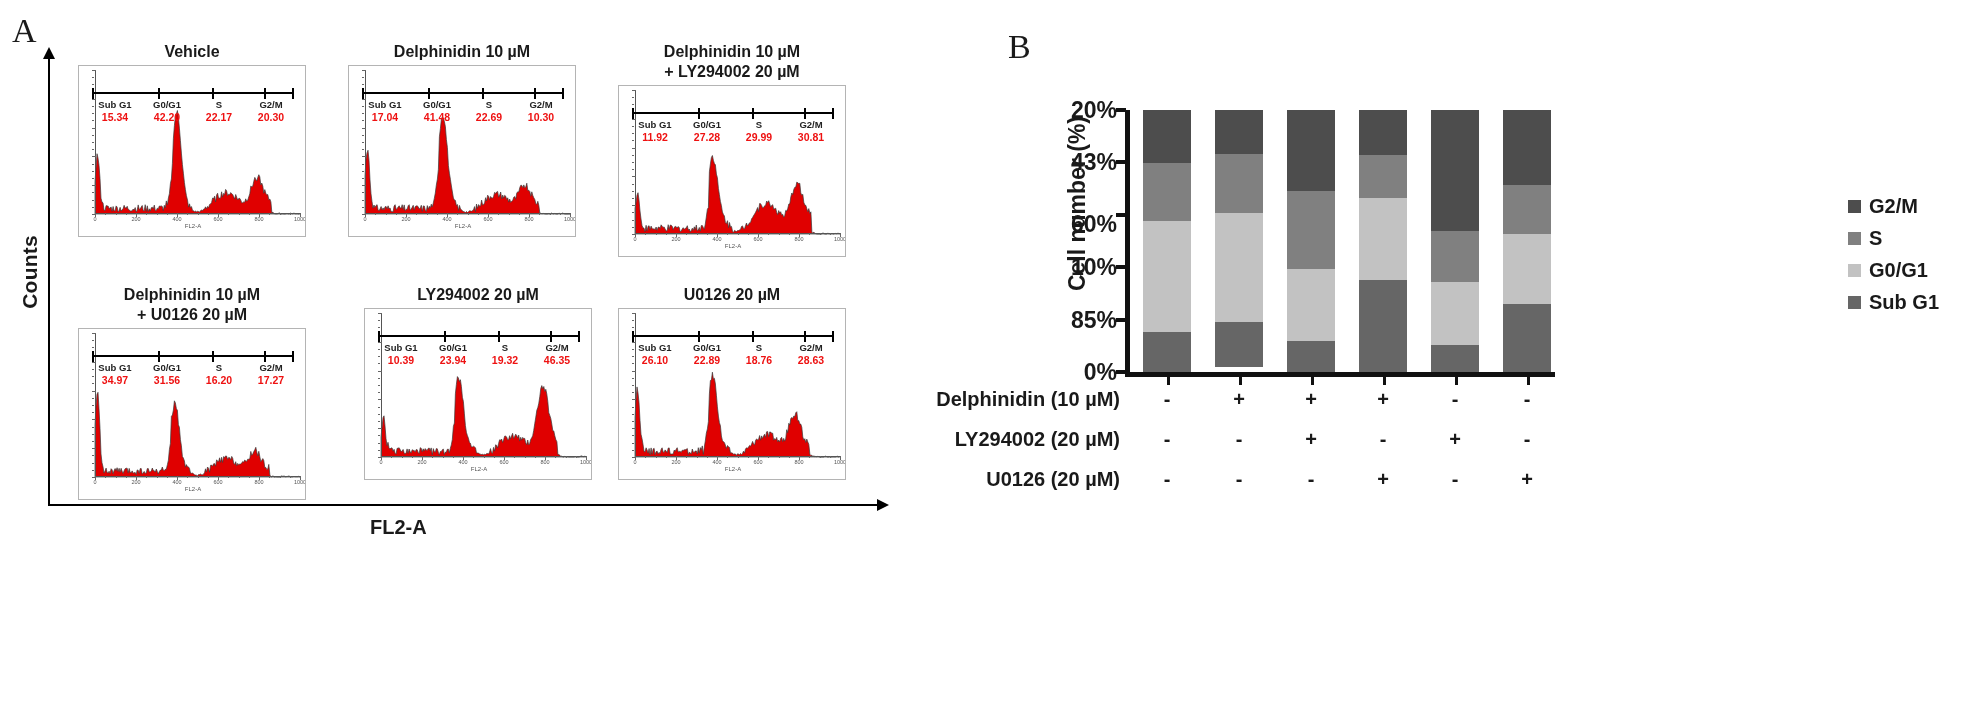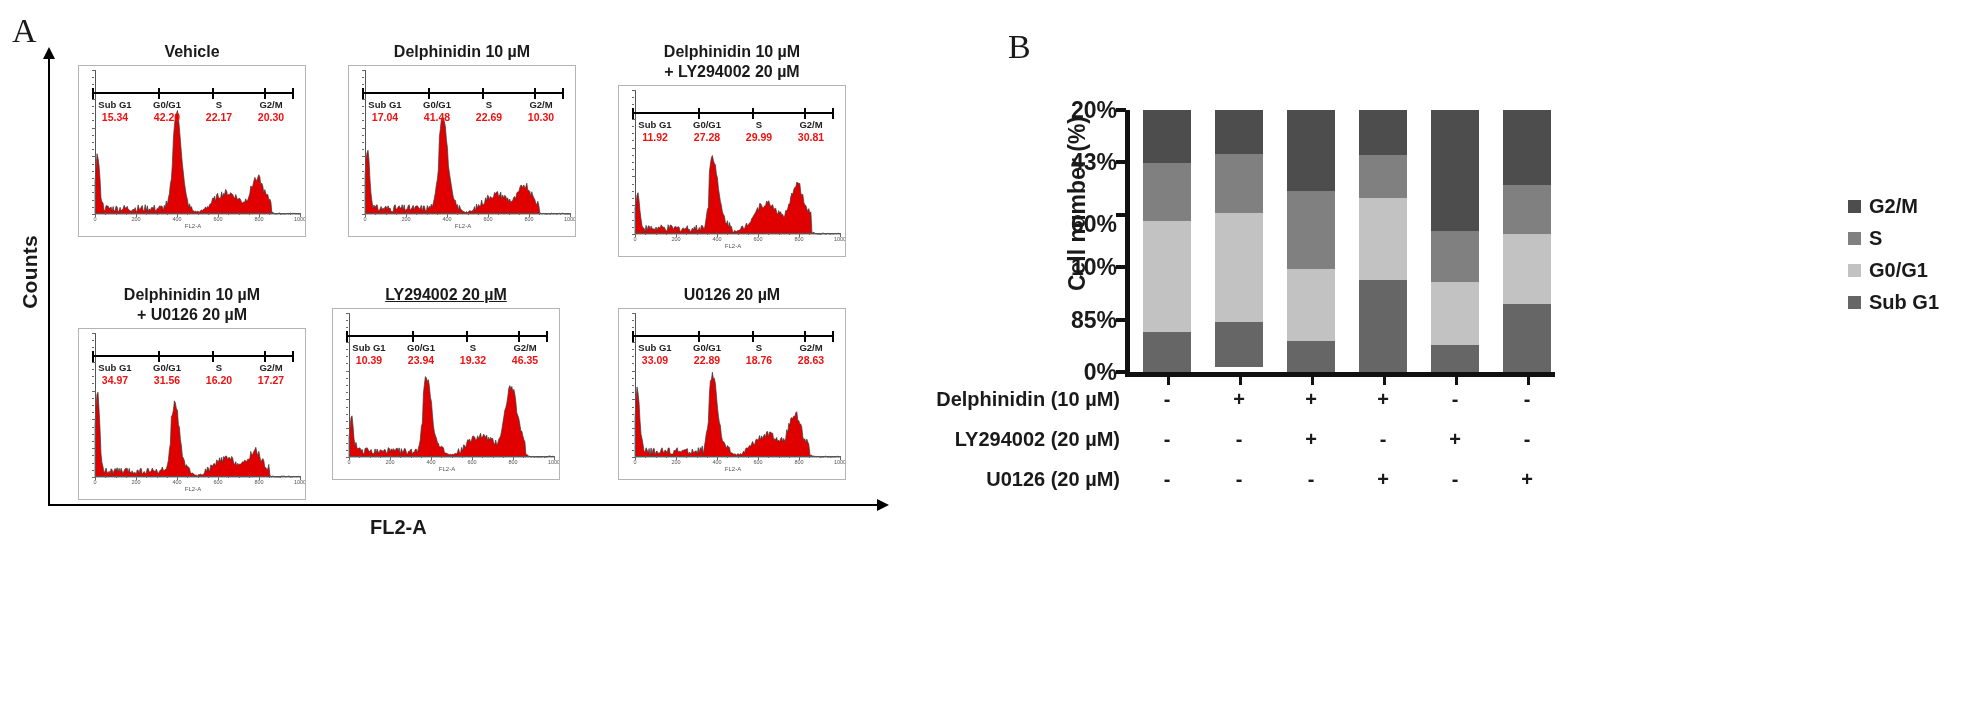--- a/index.html
+++ b/index.html
@@ -437,21 +437,21 @@
             <span style="left: 16px; top: 2px;">0</span>
             <span style="left: 57px; top: 2px;">200</span>
             <span style="left: 98px; top: 2px;">400</span>
             <span style="left: 139px; top: 2px;">600</span>
             <span style="left: 180px; top: 2px;">800</span>
             <span style="left: 221px; top: 2px;">1000</span>
           </div>
           <div class="xaxis-title">FL2-A</div>
         </div>
       </div>
-      <div class="histo" style="left: 332px; top: 285px; text-decoration: underline;">
+      <div class="histo" style="left: 364px; top: 285px;">
         <div class="histo-title">LY294002 20 µM</div>
         <div class="histo-box">
           <svg class="histo-svg" viewBox="0 0 228 172">
             <path d="M 16 148 L 16.0 127.9 L 17.0 119.0 L 18.0 108.7 L 19.0 106.8 L 20.0 116.8 L 21.0 129.6 L 22.0 136.7 L 23.0 133.3 L 24.0 138.7 L 25.0 140.1 L 26.0 138.9 L 27.1 139.0 L 28.1 142.3 L 29.1 140.3 L 30.1 144.5 L 31.1 145.1 L 32.1 139.3 L 33.1 139.3 L 34.1 138.7 L 35.1 140.4 L 36.1 142.6 L 37.1 142.2 L 38.1 140.4 L 39.1 143.8 L 40.1 145.1 L 41.1 143.8 L 42.1 139.9 L 43.1 144.3 L 44.1 140.0 L 45.1 142.6 L 46.1 144.1 L 47.2 140.7 L 48.2 141.4 L 49.2 141.4 L 50.2 142.9 L 51.2 140.6 L 52.2 140.7 L 53.2 143.4 L 54.2 144.6 L 55.2 138.7 L 56.2 139.2 L 57.2 142.8 L 58.2 139.8 L 59.2 142.1 L 60.2 139.6 L 61.2 140.9 L 62.2 141.4 L 63.2 139.4 L 64.2 139.0 L 65.2 141.6 L 66.2 138.9 L 67.3 145.8 L 68.3 139.6 L 69.3 142.5 L 70.3 143.2 L 71.3 139.6 L 72.3 139.8 L 73.3 143.2 L 74.3 146.1 L 75.3 142.5 L 76.3 142.6 L 77.3 140.9 L 78.3 139.9 L 79.3 145.5 L 80.3 143.1 L 81.3 143.3 L 82.3 140.3 L 83.3 140.1 L 84.3 143.9 L 85.3 139.4 L 86.3 135.9 L 87.3 130.7 L 88.4 117.3 L 89.4 114.1 L 90.4 84.8 L 91.4 75.3 L 92.4 67.6 L 93.4 69.0 L 94.4 72.6 L 95.4 70.7 L 96.4 77.5 L 97.4 88.3 L 98.4 92.5 L 99.4 104.9 L 100.4 116.5 L 101.4 123.3 L 102.4 126.6 L 103.4 129.2 L 104.4 133.3 L 105.4 134.2 L 106.4 138.0 L 107.4 137.9 L 108.5 137.2 L 109.5 137.9 L 110.5 138.8 L 111.5 143.9 L 112.5 144.0 L 113.5 144.0 L 114.5 145.0 L 115.5 145.2 L 116.5 145.5 L 117.5 145.3 L 118.5 145.8 L 119.5 145.3 L 120.5 145.6 L 121.5 144.7 L 122.5 144.5 L 123.5 145.0 L 124.5 143.2 L 125.5 139.6 L 126.5 143.5 L 127.5 144.4 L 128.5 138.4 L 129.6 142.1 L 130.6 135.8 L 131.6 136.4 L 132.6 139.0 L 133.6 134.4 L 134.6 130.8 L 135.6 131.2 L 136.6 130.0 L 137.6 133.6 L 138.6 130.9 L 139.6 127.2 L 140.6 127.1 L 141.6 127.9 L 142.6 130.7 L 143.6 130.8 L 144.6 126.7 L 145.6 129.9 L 146.6 127.0 L 147.6 124.3 L 148.6 129.5 L 149.7 127.4 L 150.7 125.2 L 151.7 126.4 L 152.7 128.9 L 153.7 126.1 L 154.7 132.1 L 155.7 128.3 L 156.7 131.2 L 157.7 128.4 L 158.7 129.5 L 159.7 129.4 L 160.7 133.8 L 161.7 135.8 L 162.7 131.0 L 163.7 135.9 L 164.7 134.4 L 165.7 130.4 L 166.7 128.8 L 167.7 126.7 L 168.7 121.5 L 169.8 114.3 L 170.8 108.1 L 171.8 101.3 L 172.8 98.6 L 173.8 94.2 L 174.8 87.6 L 175.8 79.3 L 176.8 76.6 L 177.8 79.8 L 178.8 77.5 L 179.8 82.4 L 180.8 80.3 L 181.8 85.0 L 182.8 92.5 L 183.8 103.8 L 184.8 106.4 L 185.8 109.5 L 186.8 115.1 L 187.8 121.7 L 188.8 122.0 L 189.8 126.8 L 190.9 130.8 L 191.9 132.7 L 192.9 145.6 L 193.9 145.6 L 194.9 146.3 L 195.9 147.4 L 196.9 147.1 L 197.9 148.0 L 198.9 148.0 L 199.9 147.2 L 200.9 148.0 L 201.9 147.8 L 202.9 147.7 L 203.9 148.0 L 204.9 148.0 L 205.9 148.0 L 206.9 148.0 L 207.9 148.0 L 208.9 148.0 L 209.9 147.7 L 211.0 147.4 L 212.0 148.0 L 213.0 148.0 L 214.0 148.0 L 215.0 147.6 L 216.0 146.9 L 217.0 146.9 L 218.0 147.8 L 219.0 147.5 L 220.0 147.1 L 221.0 147.8 L 221 148 Z" fill="#e00000" stroke="#3a3a3a" stroke-width="0.7"></path>
           </svg>
           <div class="axis-frame-l"></div>
           <div class="axis-frame-b"></div>
           <div class="tick-v" style="left: 16px; height: 4px;"></div>
           <div class="tick-v" style="left: 26.25px; height: 2px;"></div>
           <div class="tick-v" style="left: 36.5px; height: 2px;"></div>
@@ -583,21 +583,21 @@
             <div class="gtick" style="left: calc(86% - 1px);"></div>
             <div class="gtick" style="left: calc(100% - 1px);"></div>
           </div>
           <div class="gate-labels">
             <div class="gl">Sub G1</div>
             <div class="gl">G0/G1</div>
             <div class="gl">S</div>
             <div class="gl">G2/M</div>
           </div>
           <div class="gate-values">
-            <div class="gv">33.09</div>
+            <div class="gv">26.10</div>
             <div class="gv">22.89</div>
             <div class="gv">18.76</div>
             <div class="gv">28.63</div>
           </div>
           <div class="x-ticklabels">
             <span style="left: 16px; top: 2px;">0</span>
             <span style="left: 57px; top: 2px;">200</span>
             <span style="left: 98px; top: 2px;">400</span>
             <span style="left: 139px; top: 2px;">600</span>
             <span style="left: 180px; top: 2px;">800</span>

